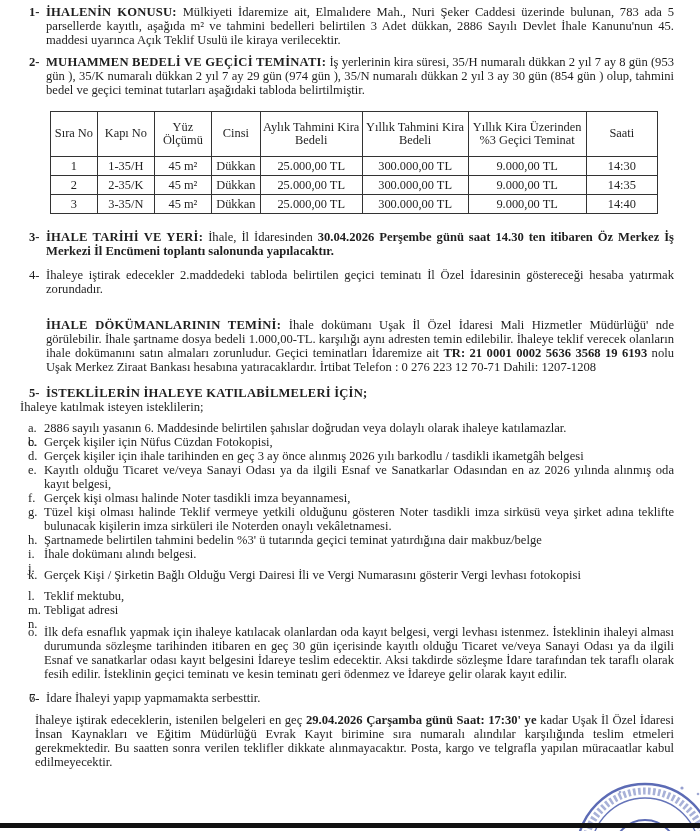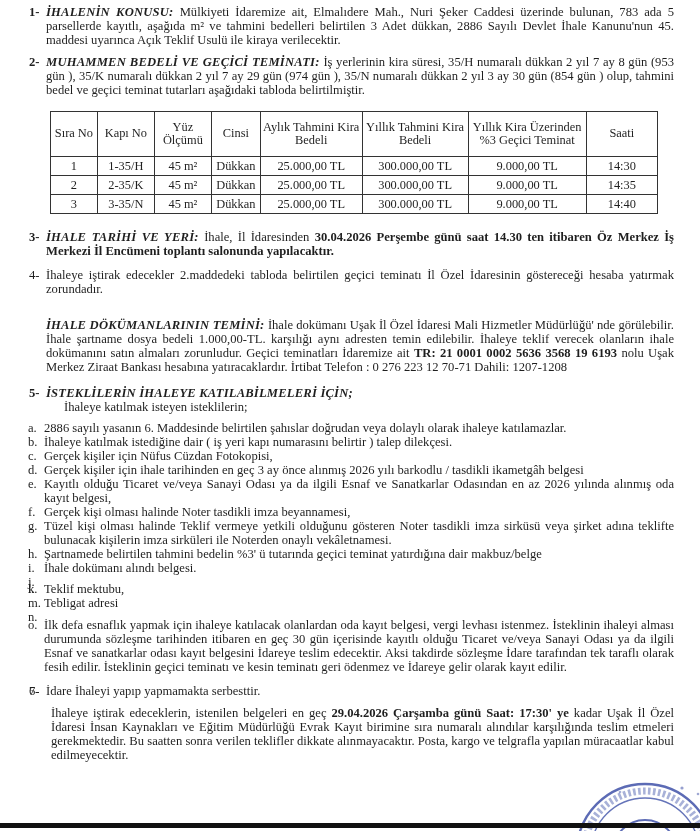--- a/index.html
+++ b/index.html
@@ -6,41 +6,41 @@
   .page{
     position:relative;width:700px;height:831px;background:#ffffff;
     overflow:hidden;color:#1f1f1f;
     font-family:"Liberation Serif","DejaVu Serif",serif;
     font-size:12.6px;line-height:14px;
   }
   .content{padding:5px 26px 0 0;}
   .item{position:relative;padding-left:46px;text-align:justify;}
   .num{position:absolute;left:29px;top:0;}
   .b{font-weight:bold;}
-  .hd{font-weight:bold;letter-spacing:.2px;font-style:italic;}
+  .hd{font-weight:bold;letter-spacing:.2px;}
   .mt8{margin-top:8px;}  .mt10{margin-top:10px;}
   .mt12{margin-top:12px;}
   .mt16{margin-top:16px;} .mt5{margin-top:22px;}
   .mt7{margin-top:7px;}
-  .sub{padding-left:64px;}
+  .sub{padding-left:20px;}
   table.lease{
     border-collapse:collapse;margin:14px 0 0 50px;width:608px;
     table-layout:fixed;font-size:12.4px;
   }
   table.lease th,table.lease td{
     border:1px solid #333;text-align:center;vertical-align:middle;
     padding:1px 2px;overflow:hidden;
   }
   table.lease th{font-weight:normal;line-height:13.5px;height:42px;}
   table.lease td{height:16px;line-height:15px;}
   col.c0{width:46px;} col.c1{width:56px;} col.c2{width:56px;} col.c3{width:48px;}
   col.c4{width:100px;} col.c5{width:104px;} col.c6{width:116px;} col.c7{width:70px;}
   .li{position:relative;padding-left:44px;text-align:justify;}
   .ltr{position:absolute;left:28px;top:0;}
-  .closing{padding-left:51px;margin-top:8px;text-align:justify;}
+  .closing{padding-left:35px;margin-top:8px;text-align:justify;}
   .bottom-line{position:absolute;left:0;top:823px;width:700px;height:5px;background:#111;}
   .stamp{position:absolute;left:560px;top:780px;}
 </style>
 </head>
 <body>
 
 <div class="page">
   <div class="content">
 
     <div class="item">
@@ -125,30 +125,30 @@
     </div>
 
     <div class="item mt12">
       <span class="num b">5-</span>
       <span class="hd">İSTEKLİLERİN İHALEYE KATILABİLMELERİ İÇİN;</span>
     </div>
     <div class="sub">İhaleye katılmak isteyen isteklilerin;</div>
 
     <div class="mt7">
       <div class="li"><span class="ltr">a.</span><span>2886 sayılı yasanın 6. Maddesinde belirtilen şahıslar doğrudan veya dolaylı olarak ihaleye katılamazlar.</span></div>
-      <div class="li"><span class="ltr">b.</span><span>İhaleye katılmak istediğine dair ( iş yeri kapı numarasını belirtir ) talep dilekçesi.</span></div>
+      <div class="li"><span class="ltr">b.</span></div>
       <div class="li"><span class="ltr">c.</span><span>Gerçek kişiler için Nüfus Cüzdan Fotokopisi,</span></div>
       <div class="li"><span class="ltr">d.</span><span>Gerçek kişiler için ihale tarihinden en geç 3 ay önce alınmış 2026 yılı barkodlu / tasdikli ikametgâh belgesi</span></div>
       <div class="li"><span class="ltr">e.</span><span>Kayıtlı olduğu Ticaret ve/veya Sanayi Odası ya da ilgili Esnaf ve Sanatkarlar Odasından en az 2026 yılında alınmış oda kayıt belgesi,</span></div>
       <div class="li"><span class="ltr">f.</span><span>Gerçek kişi olması halinde Noter tasdikli imza beyannamesi,</span></div>
       <div class="li"><span class="ltr">g.</span><span>Tüzel kişi olması halinde Teklif vermeye yetkili olduğunu gösteren Noter tasdikli imza sirküsü veya şirket adına teklifte bulunacak kişilerin imza sirküleri ile Noterden onaylı vekâletnamesi.</span></div>
       <div class="li"><span class="ltr">h.</span><span>Şartnamede belirtilen tahmini bedelin %3' ü tutarında geçici teminat yatırdığına dair makbuz/belge</span></div>
       <div class="li"><span class="ltr">i.</span><span>İhale dokümanı alındı belgesi.</span></div>
       <div class="li"><span class="ltr">j.</span></div>
-      <div class="li mt7"><span class="ltr">k.</span></div>
+      <div class="li mt7"><span class="ltr">k.</span><span>Gerçek Kişi / Şirketin Bağlı Olduğu Vergi Dairesi İli ve Vergi Numarasını gösterir Vergi levhası fotokopisi</span></div>
       <div class="li mt7"><span class="ltr">l.</span><span>Teklif mektubu,</span></div>
       <div class="li"><span class="ltr">m.</span><span>Tebligat adresi</span></div>
       <div class="li"><span class="ltr">n.</span></div>
       <div class="li mt8"><span class="ltr">o.</span><span>İlk defa esnaflık yapmak için ihaleye katılacak olanlardan oda kayıt belgesi, vergi levhası istenmez. İsteklinin ihaleyi alması durumunda sözleşme tarihinden itibaren en geç 30 gün içerisinde kayıtlı olduğu Ticaret ve/veya Sanayi Odası ya da ilgili Esnaf ve sanatkarlar odası kayıt belgesini İdareye teslim edecektir. Aksi takdirde sözleşme İdare tarafından tek taraflı olarak fesih edilir. İsteklinin geçici teminatı ve kesin teminatı geri ödenmez ve İdareye gelir olarak kayıt edilir.</span></div>
     </div>
 
     <div class="item mt10">
       <span class="num">6-</span>
     </div>
     <div class="item mt8">

